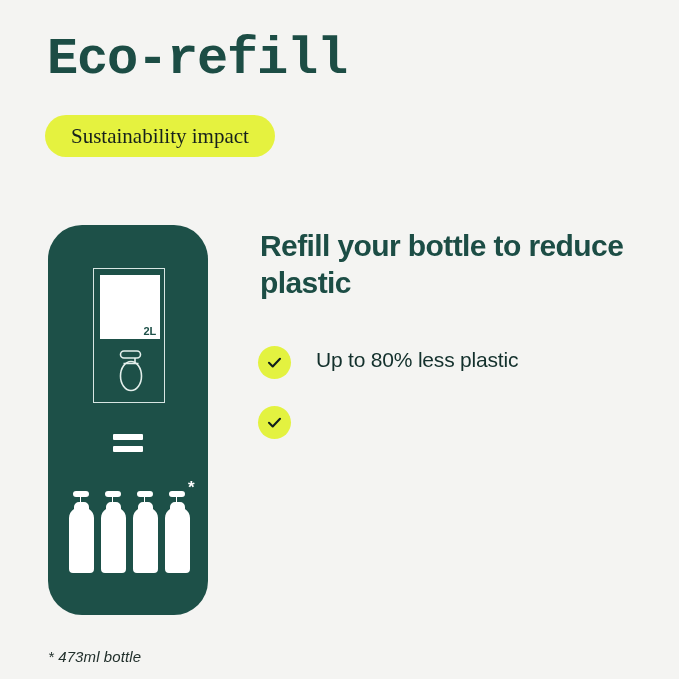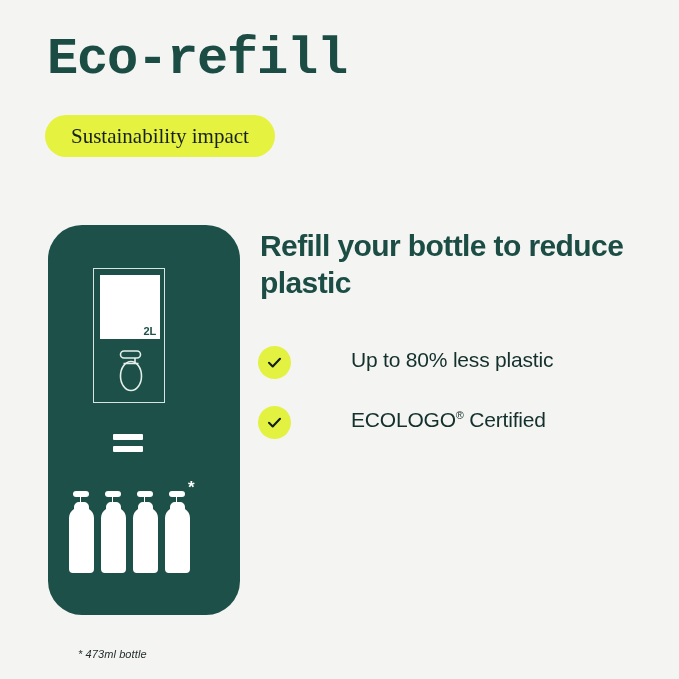--- a/index.html
+++ b/index.html
@@ -50,21 +50,20 @@
   
   #product-card {
     position: absolute;
     left: 48px;
     top: 225px;
     width: 160px;
     height: 390px;
     background: #1d5048;
     border-radius: 34px;
     overflow: hidden;
-    padding-left: 32px;
   }
 
   
   .refill-box {
     position: absolute;
     left: 45px;
     top: 43px;
     width: 72px;
     height: 135px;
     border: 1.6px solid #d8e6e3;
@@ -154,21 +153,20 @@
     position: absolute;
     left: 258px;
     top: 340px;
     width: 410px;
   }
   .benefit-item {
     display: flex;
     align-items: flex-start;
     margin-bottom: 13px;
     min-height: 47px;
-    gap: 35px;
   }
   .check-badge {
     flex: 0 0 auto;
     width: 33px;
     height: 33px;
     border-radius: 50%;
     background: #e3f240;
     display: flex;
     align-items: center;
     justify-content: center;
@@ -186,25 +184,24 @@
     font-size: 11px;
     vertical-align: super;
     line-height: 0;
   }
 
   
   #footnote {
     position: absolute;
     left: 48px;
     top: 648px;
-    font-size: 11px;
+    font-size: 15px;
     font-style: italic;
     color: #22302c;
     letter-spacing: 0.1px;
-    margin-left: 30px;
   }
 </style>
 </head>
 <body>
 
 <div id="page-title">Eco-refill</div>
 
 <div id="subtitle-pill">
   <span class="pill-text">Sustainability impact</span>
 </div>
@@ -258,20 +255,19 @@
     </span>
     <span class="benefit-text">Up to 80% less plastic</span>
   </div>
 
   <div class="benefit-item">
     <span class="check-badge">
       <svg width="19" height="19" viewBox="0 0 19 19">
         <path d="M4 9.8 L7.7 13.4 L15 5.8" fill="none" stroke="#11201d" stroke-width="2.1" stroke-linecap="round" stroke-linejoin="round"></path>
       </svg>
     </span>
-    <span class="benefit-text"><span>ECOLOGO</span><sup>®</sup><span> Certified</span></span>
   </div>
 
 
 
 </div>
 
 <div id="footnote">* 473ml bottle</div>
 
 </body></html>

